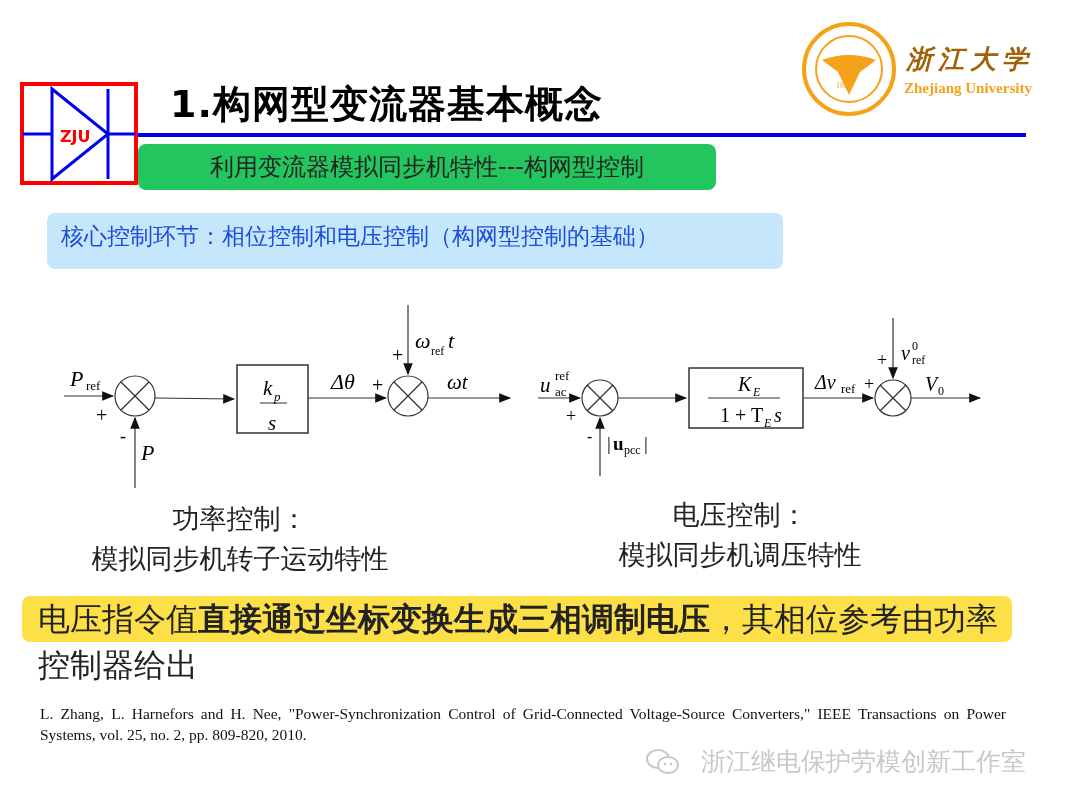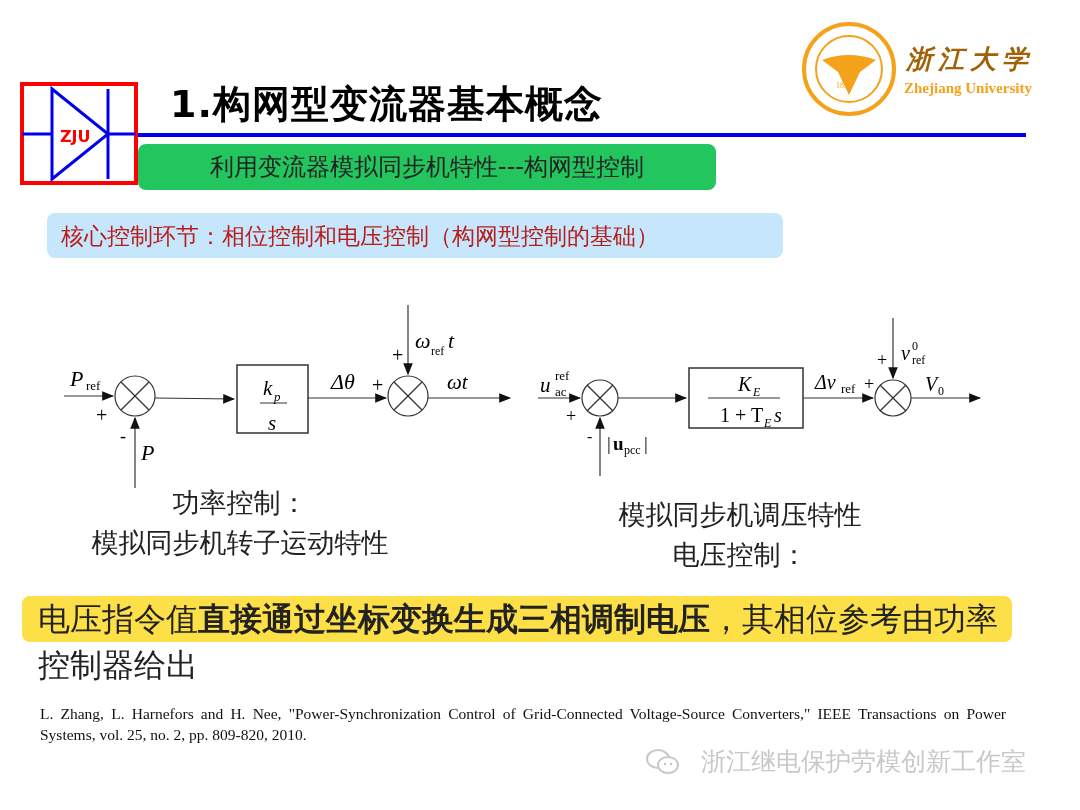--- a/index.html
+++ b/index.html
@@ -4,24 +4,24 @@
 <style>
   html, body { margin:0; padding:0; }
   body { width:1080px; height:810px; background:#ffffff; position:relative; overflow:hidden;
          font-family:"DejaVu Sans", sans-serif; color:#111; }
   .abs { position:absolute; }
   #logo-box { left:20px; top:82px; width:118px; height:103px; }
   #title { left:150px; top:80px; font-size:38px; font-weight:bold; color:#000; letter-spacing:1px; line-height:48px;margin-left:20px; }
   #title-rule { left:138px; top:133px; width:888px; height:4px; background:#0000ee; }
   #subtitle-box { left:138px; top:144px; width:578px; height:46px; background:#22c55e; border-radius:8px;
                   font-size:24px; line-height:46px; text-align:center; color:#222; }
-  #core-box { left:47px; top:213px; width:736px; height:45px; background:#c6e6fb; border-radius:8px;
-              font-size:23px; line-height:47px; padding-left:14px; box-sizing:border-box; color:#b91c1c; }
+  #core-box { left:47px; top:213px; width:736px; height:56px; background:#c6e6fb; border-radius:8px;
+              font-size:23px; line-height:47px; padding-left:14px; box-sizing:border-box; color:#1d4ed8; }
   .caption { font-size:27px; text-align:center; color:#222; line-height:40px; }
-  #cap-left { left:40px; top:483px; width:400px; }
+  #cap-left { left:40px; top:499px; width:400px; }
   #cap-right { left:540px; top:495px; width:400px; }
   #note-box { left:22px; top:596px; width:990px; height:46px; background:#fde047; border-radius:8px;
               font-size:32px; line-height:46px; padding-left:16px; box-sizing:border-box; color:#222; }
   #note-box b { font-weight:bold; }
   #reference { left:40px; top:703px; width:966px; font-family:"Liberation Serif", serif; font-size:15.5px;
                line-height:21px; text-align:justify; color:#111; }
   #watermark { left:645px; top:745px; font-size:25px; color:#c8c8c8; display:flex; align-items:center; gap:20px; }
   #uni-logo { left:800px; top:20px; }
   #uni-name-cn { left:906px; top:42px; font-size:26px; font-weight:bold; color:#a16207; font-style:italic; letter-spacing:6px; font-family:"DejaVu Serif", serif; }
   #uni-name-en { left:904px; top:80px; font-size:15px; font-weight:bold; color:#f5a21b; font-family:"Liberation Serif", serif; }
@@ -148,22 +148,22 @@
     <text x="405" y="91" font-size="20" font-style="italic">V</text>
     <text x="418" y="95" font-size="12">0</text>
   </svg>
 </div>
 
 <div class="abs caption" id="cap-left">
   <div>功率控制：</div>
   <div>模拟同步机转子运动特性</div>
 </div>
 <div class="abs caption" id="cap-right">
+  <div>电压控制：</div>
   <div>模拟同步机调压特性</div>
-  <div>电压控制：</div>
 </div>
 
 <div class="abs" id="note-box">
   <span>电压指令值</span><b>直接通过坐标变换生成三相调制电压</b><span>，其相位参考由功率控制器给出</span>
 </div>
 
 <div class="abs" id="reference">L. Zhang, L. Harnefors and H. Nee, "Power-Synchronization Control of Grid-Connected Voltage-Source Converters," IEEE Transactions on Power Systems, vol. 25, no. 2, pp. 809-820, 2010.</div>
 
 <div class="abs" id="watermark">
   <svg width="36" height="30" viewBox="0 0 36 30">

